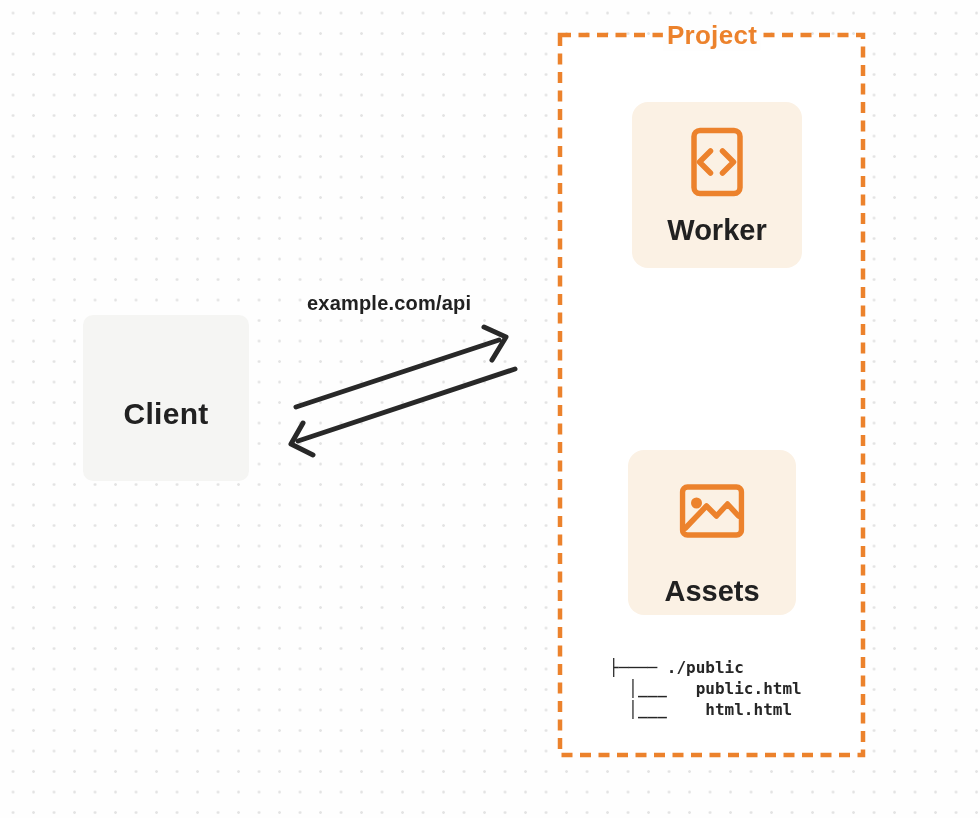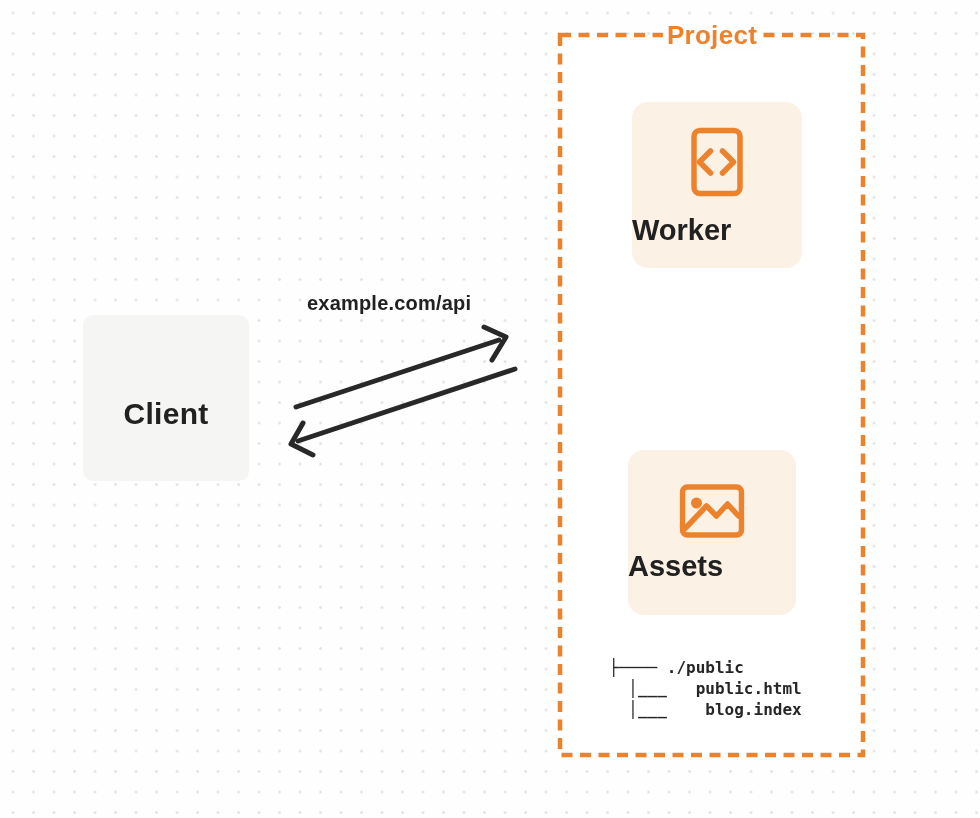--- a/index.html
+++ b/index.html
@@ -42,25 +42,25 @@
   .card {
     position:absolute;
     background:#FBF1E4; border-radius:16px;
   }
   .card.worker { left:632px; top:102px; width:170px; height:166px; }
   .card.assets { left:628px; top:450px; width:168px; height:165px; }
   .card .icon { position:absolute; left:50%; transform:translateX(-50%); }
   .card.worker .icon { top:25px; }
   .card.assets .icon { top:34px; }
   .card .label {
-    position:absolute; left:0; right:0; text-align:left;
+    position:absolute; left:0; right:0; text-align:center;
     font-size:29px; font-weight:bold; line-height:33px;
   }
   .card.worker .label { top:112px; }
-  .card.assets .label { top:100px; }
+  .card.assets .label { top:125px; }
 
   .file-tree {
     position:absolute; left:609px; top:617px;
     font-family:"DejaVu Sans Mono", monospace;
     font-size:16px; line-height:21px; font-weight:bold;
     color:#262626;
     margin-top:40px;
   }
   .file-tree .tree-line { white-space:pre; }
 </style>
@@ -106,16 +106,16 @@
       <rect x="3" y="3" width="59" height="48" rx="5" fill="none" stroke="#EC822C" stroke-width="5.5"></rect>
       <circle cx="17" cy="19" r="5.5" fill="#EC822C"></circle>
       <polyline points="6,44 27,22 37,32 48,20 59,32" fill="none" stroke="#EC822C" stroke-width="5.5" stroke-linecap="round" stroke-linejoin="round"></polyline>
     </svg>
     <div class="label">Assets</div>
   </div>
 
   <div class="file-tree">
     <div class="tree-line">├──── ./public</div>
     <div class="tree-line">  │___   public.html</div>
-    <div class="tree-line">  │___    blog.index</div>
+    <div class="tree-line">  │___    html.html</div>
   </div>
 
 </div>
 
 </body></html>

